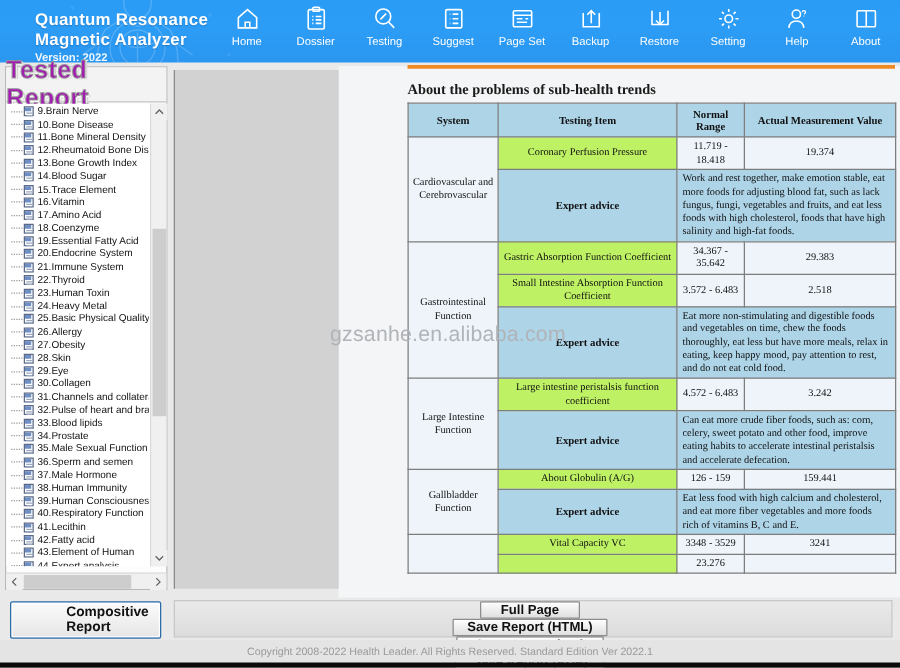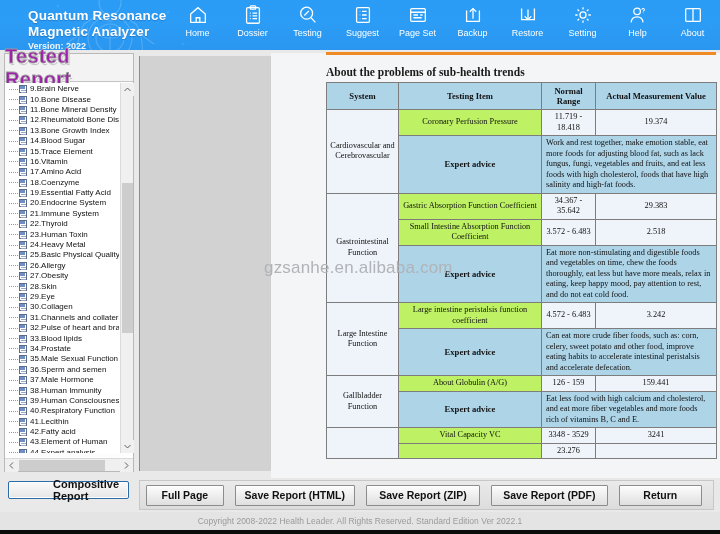--- a/index.html
+++ b/index.html
@@ -159,21 +159,21 @@
   }
   #tree-hsb .hthumb {
     position: absolute; left: 14px; top: 1px;
     width: 86px; height: 11px;
     background: #cdcdcd;
   }
   #tree-hsb .sb-arrow.right { position:absolute; right:0; top:0; }
 
   #composite-btn {
     position: absolute; left: 8px; top: 481px;
-    width: 121px; height: 18px;
+    width: 121px; height: 30px;
     background: linear-gradient(180deg,#fbfbfb,#e6e6e6);
     border: 1px solid #2b6ca8;
     border-radius: 2px;
     font-size: 11px; font-weight: bold; color: #111;
     display: flex; align-items: center; justify-content: center;
     cursor: pointer;
     box-shadow: inset 0 0 0 1px #ffffff;
     padding-left: 44px;
   }
 
@@ -271,20 +271,21 @@
   }
 
   
   #btnbar {
     position: absolute; left: 139px; top: 480px;
     width: 575px; height: 30px;
     background: linear-gradient(180deg,#eaeaea,#dcdcdc);
     border: 1px solid #c7c7c7;
     display: flex; align-items: center;
     padding-left: 6px;
+    flex-direction: column;
   }
   .gbtn {
     height: 21px;
     background: linear-gradient(180deg,#fdfdfd,#dfdfdf);
     border: 1px solid #8c8c8c;
     border-radius: 1px;
     margin-right: 11px;
     font-size: 10.5px; font-weight: bold; color: #111;
     display: flex; align-items: center; justify-content: center;
     cursor: pointer;

